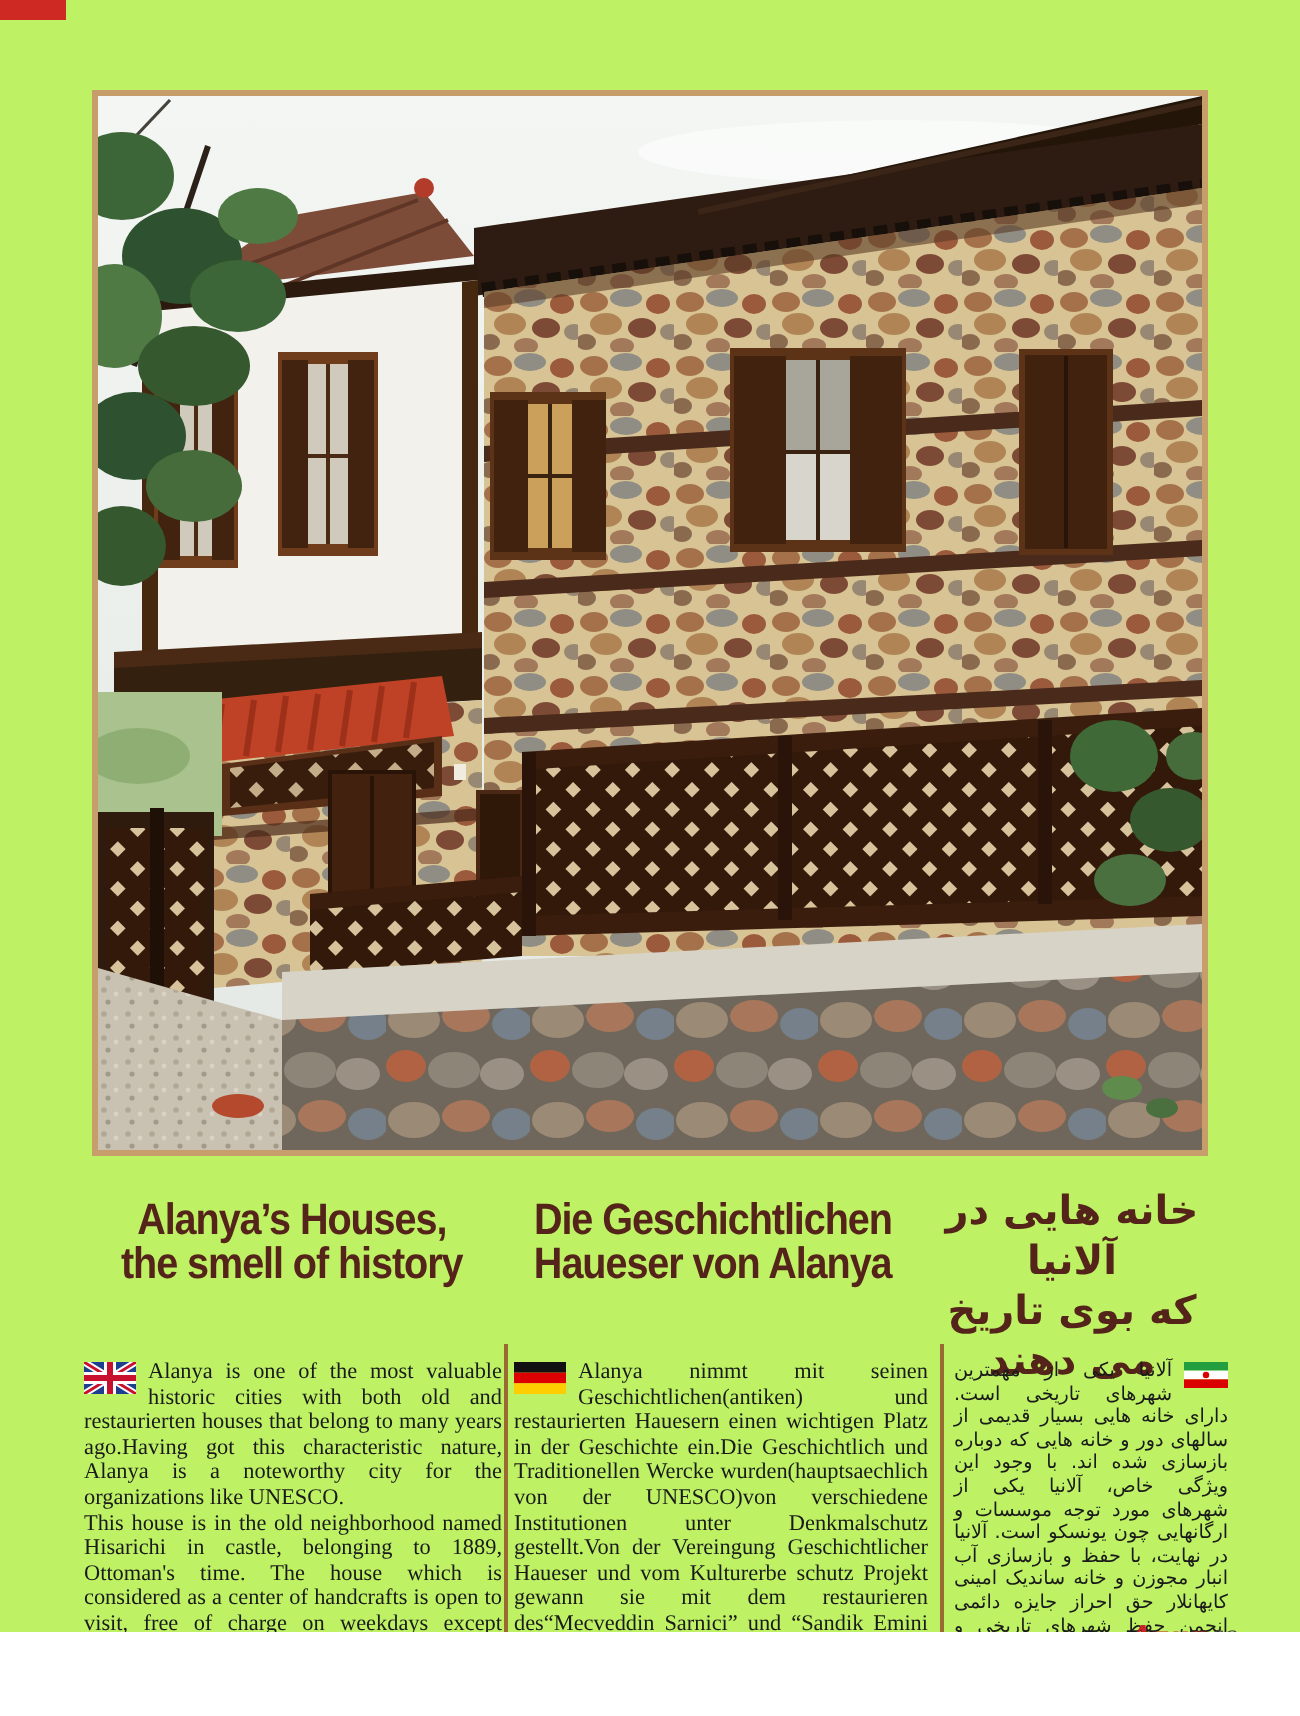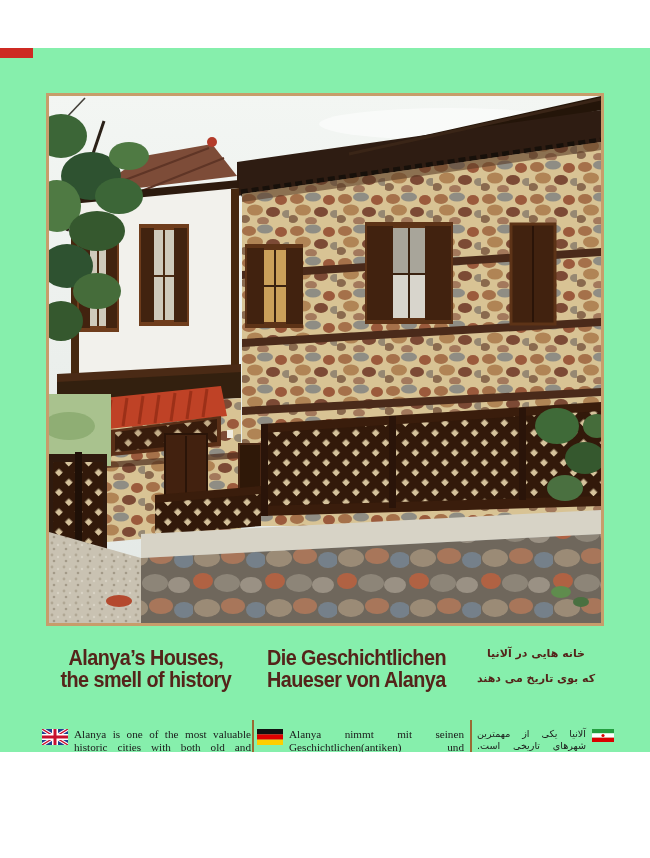--- a/index.html
+++ b/index.html
@@ -1,34 +1,34 @@
 <!DOCTYPE html>
 <html><head>
 <meta charset="utf-8">
 <style>
   html,body{margin:0;padding:0;background:#ffffff;}
-  .page{position:relative;width:650px;height:704px;background:#86efac;overflow:hidden;
-        font-family:"Liberation Serif",serif;color:#1a1a1a;margin-top:48px;}
+  .page{position:relative;width:650px;height:816px;background:#bef264;overflow:hidden;
+        font-family:"Liberation Serif",serif;color:#1a1a1a;}
 
   
   .corner-mark{position:absolute;left:0;top:0;width:33px;height:10px;background:#ce2a23;}
 
   
   .photo-frame{position:absolute;left:46px;top:45px;width:552px;height:527px;
                border:3px solid #c79d6b;margin:0;padding:0;background:#eef1ee;}
   .photo-frame svg{display:block;width:100%;height:100%;}
 
   
   .hl{position:absolute;margin:0;font-family:"Liberation Sans",sans-serif;font-weight:700;
       color:#54241a;text-align:center;font-size:22px;line-height:21.5px;letter-spacing:-0.6px;}
   .hl .cond{display:inline-block;transform:scaleX(0.9);transform-origin:50% 50%;white-space:nowrap;}
   .hl-en{left:38px;top:599px;width:216px;}
   .hl-de{left:254px;top:599px;width:204px;}
   .hl-fa{left:458px;top:593px;width:156px;font-family:"DejaVu Sans",sans-serif;
-         font-size:11px;line-height:25px;letter-spacing:0;}
+         font-size:20px;line-height:25px;letter-spacing:0;}
 
   
   .col{position:absolute;top:680px;font-size:11.2px;line-height:12.6px;text-align:justify;}
   .col p{margin:0;}
   .col-en{left:42px;width:209px;}
   .col-de{left:257px;width:207px;}
   .col-fa{left:477px;width:137px;direction:rtl;font-family:"DejaVu Sans",sans-serif;
           font-size:9.6px;line-height:11.6px;}
   .flag{float:left;width:26px;height:16px;margin:1px 6px 0 0;display:block;}
   .flag svg{display:block;width:100%;height:100%;}

